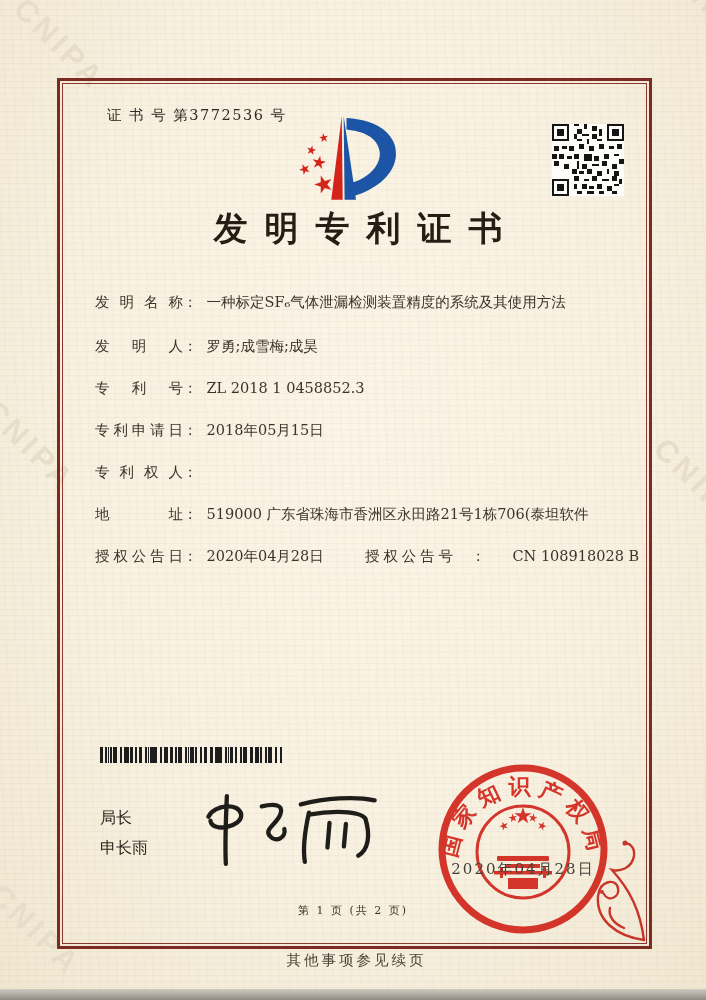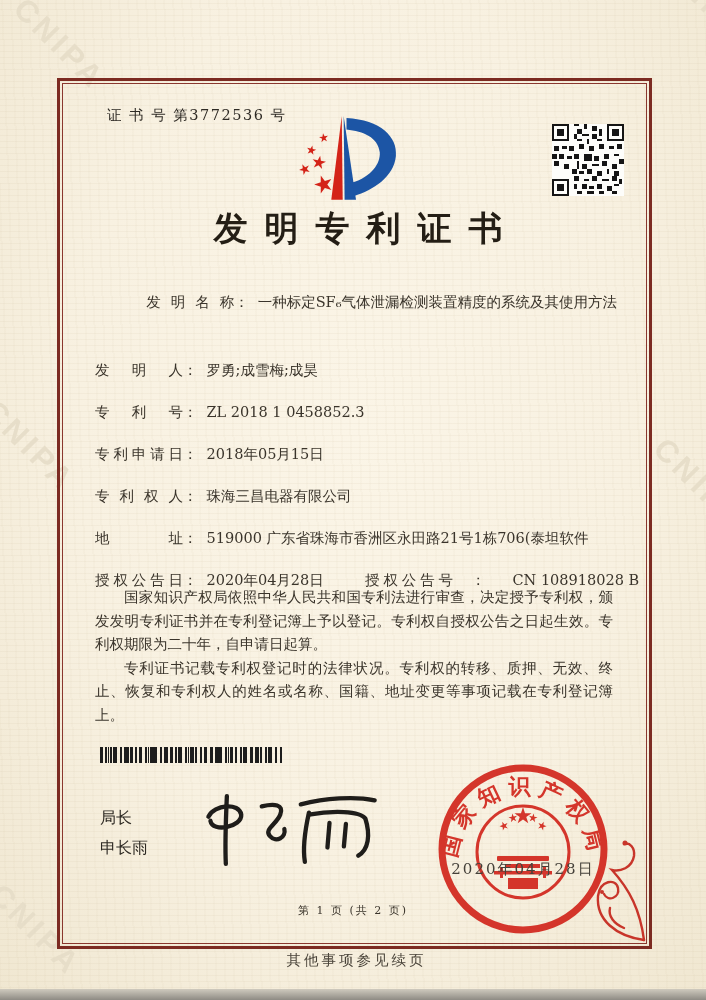--- a/index.html
+++ b/index.html
@@ -18,21 +18,21 @@
   .frame{position:absolute;left:57px;top:78px;width:589px;height:865px;border:3px solid #7c2b22;z-index:2;}
   .frame::before{content:"";position:absolute;inset:2px;border:1px solid #8a372e;}
   .content{position:absolute;inset:0;z-index:3;}
   .cert-no{position:absolute;left:107px;top:106px;font-size:14.5px;letter-spacing:1.5px;color:#2e2a24;}
   .logo{position:absolute;left:280px;top:106px;width:152px;height:100px;}
   .qr{position:absolute;left:552px;top:124px;width:72px;height:72px;}
   .title{position:absolute;left:0;right:0;top:206px;text-align:center;font-size:34px;font-weight:bold;
     letter-spacing:17px;padding-left:27px;color:#241e15;}
   .fields{position:absolute;left:95px;top:292px;width:522px;font-size:14.5px;color:#3a342b;}
   .row{display:flex;margin-bottom:21px;line-height:21px;}
-  .row-first{margin-bottom:47px;justify-content:flex-end;}
+  .row-first{margin-bottom:23px;}
   .flabel{display:inline-block;width:88px;flex:none;text-align:justify;text-align-last:justify;}
   .colon{flex:none;}
   .fvalue{margin-left:9px;white-space:nowrap;}
   .grant-left{display:flex;width:270px;flex:none;}
   .grant-right{display:flex;gap:18px;}
   .paragraphs{position:absolute;left:95px;top:586px;width:518px;font-size:14.5px;line-height:23.5px;
     text-align:justify;color:#3a342b;}
   .paragraphs p{margin:0;text-indent:2em;}
   .barcode{position:absolute;left:100px;top:747px;width:182px;height:16px;
     background-image:repeating-linear-gradient(90deg,#1d1d1d 0 2px,transparent 2px 5px),
@@ -180,45 +180,40 @@
         <span class="fvalue">ZL 2018 1 0458852.3</span>
       </div>
       <div class="row">
         <span class="flabel">专利申请日</span>
           <span class="colon">：</span>
         <span class="fvalue">2018年05月15日</span>
       </div>
       <div class="row">
         <span class="flabel">专利权人</span>
           <span class="colon">：</span>
-        <span class="fvalue">珠海三昌电器有限公司</span>
       </div>
       <div class="row">
         <span class="flabel">地址</span>
           <span class="colon">：</span>
         <span class="fvalue">519000 广东省珠海市香洲区永田路21号1栋706(泰坦软件</span>
       </div>
       <div class="row">
         <span class="grant-left">
           <span class="flabel">授权公告日</span>
             <span class="colon">：</span>
           <span class="fvalue">2020年04月28日</span>
         </span>
         <span class="grant-right">
           <span class="flabel">授权公告号</span>
             <span class="colon">：</span>
           <span class="fvalue">CN 108918028 B</span>
         </span>
       </div>
     </div>
 
-    <div class="paragraphs">
-      <p>国家知识产权局依照中华人民共和国专利法进行审查，决定授予专利权，颁发发明专利证书并在专利登记簿上予以登记。专利权自授权公告之日起生效。专利权期限为二十年，自申请日起算。</p>
-      <p>专利证书记载专利权登记时的法律状况。专利权的转移、质押、无效、终止、恢复和专利权人的姓名或名称、国籍、地址变更等事项记载在专利登记簿上。</p>
-    </div>
 
     <div class="barcode"></div>
 
     <div class="sig-title">局长</div>
     <div class="sig-name">申长雨</div>
 
     <svg class="signature" viewBox="0 0 180 76">
       <g fill="none" stroke="#1f1d1a" stroke-width="4.2" stroke-linecap="round">
         <path d="M 28,6 C 27,28 26,52 27,72"></path>
         <path d="M 10,26 C 16,14 40,12 42,24 C 43,36 14,42 12,30"></path>

